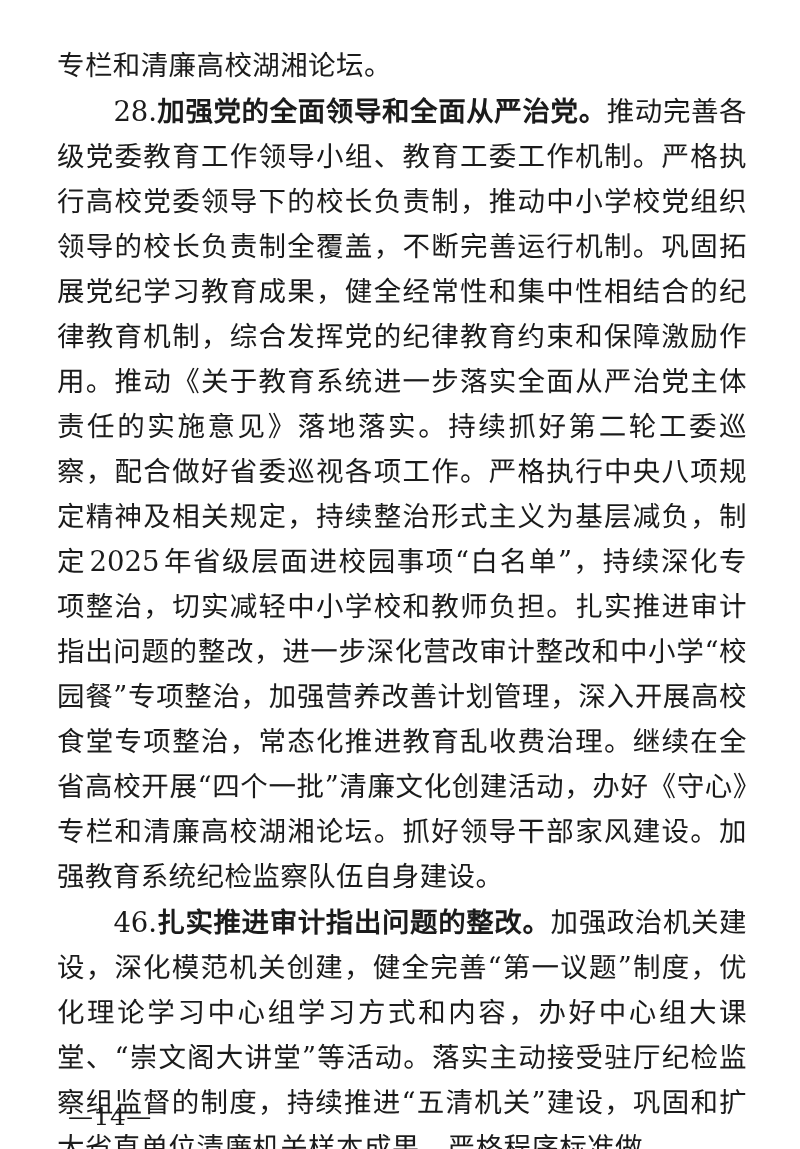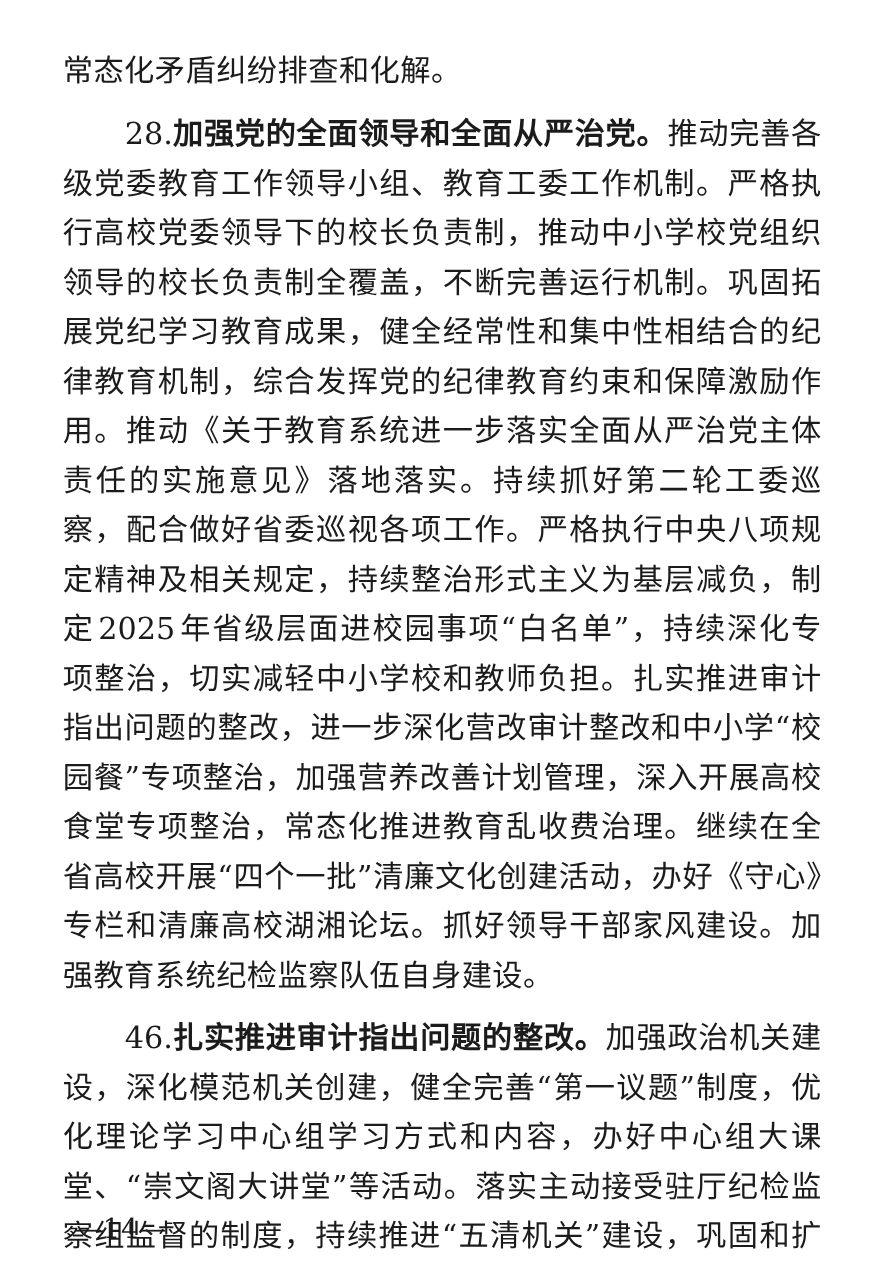--- a/index.html
+++ b/index.html
@@ -36,21 +36,21 @@
     font-family: "DejaVu Serif", "Liberation Serif", serif;
     -webkit-font-smoothing: antialiased;
   }
   .para.continued {
     text-indent: 0;
   }
   .para.indented {
     text-indent: 2.05em;
   }
   .para + .para {
-    margin-top: 12px;
+    margin-top: 1px;
   }
   .num {
     font-family: "DejaVu Serif", "Liberation Serif", serif;
     letter-spacing: 0;
   }
   .heading-run {
     font-weight: bold;
     letter-spacing: 0.4px;
   }
   .latin {
@@ -71,21 +71,21 @@
   }
 </style>
 </head>
 <body>
 
 <div class="page">
 
   <div class="text-column">
 
     <p class="para continued">
-      <span>常态化矛盾纠纷排查和化解。</span>
+      <span>专栏和清廉高校湖湘论坛。</span>
     </p>
 
     <p class="para indented">
       <span class="num">28.</span><span class="heading-run">加强党的全面领导和全面从严治党。</span><span>推动完善各级党委教育工作领导小组、教育工委工作机制。严格执行高校党委领导下的校长负责制，推动中小学校党组织领导的校长负责制全覆盖，不断完善运行机制。巩固拓展党纪学习教育成果，健全经常性和集中性相结合的纪律教育机制，综合发挥党的纪律教育约束和保障激励作用。推动《关于教育系统进一步落实全面从严治党主体责任的实施意见》落地落实。持续抓好第二轮工委巡察，配合做好省委巡视各项工作。严格执行中央八项规定精神及相关规定，持续整治形式主义为基层减负，制定</span><span class="latin">2025</span><span>年省级层面进校园事项“白名单”，持续深化专项整治，切实减轻中小学校和教师负担。扎实推进审计指出问题的整改，进一步深化营改审计整改和中小学“校园餐”专项整治，加强营养改善计划管理，深入开展高校食堂专项整治，常态化推进教育乱收费治理。继续在全省高校开展“四个一批”清廉文化创建活动，办好《守心》专栏和清廉高校湖湘论坛。抓好领导干部家风建设。加强教育系统纪检监察队伍自身建设。</span>
     </p>
 
     <p class="para indented">
       <span class="num">46.</span><span class="heading-run">扎实推进审计指出问题的整改。</span><span>加强政治机关建设，深化模范机关创建，健全完善“第一议题”制度，优化理论学习中心组学习方式和内容，办好中心组大课堂、“崇文阁大讲堂”等活动。落实主动接受驻厅纪检监察组监督的制度，持续推进“五清机关”建设，巩固和扩大省直单位清廉机关样本成果。严格程序标准做</span>
     </p>
 

